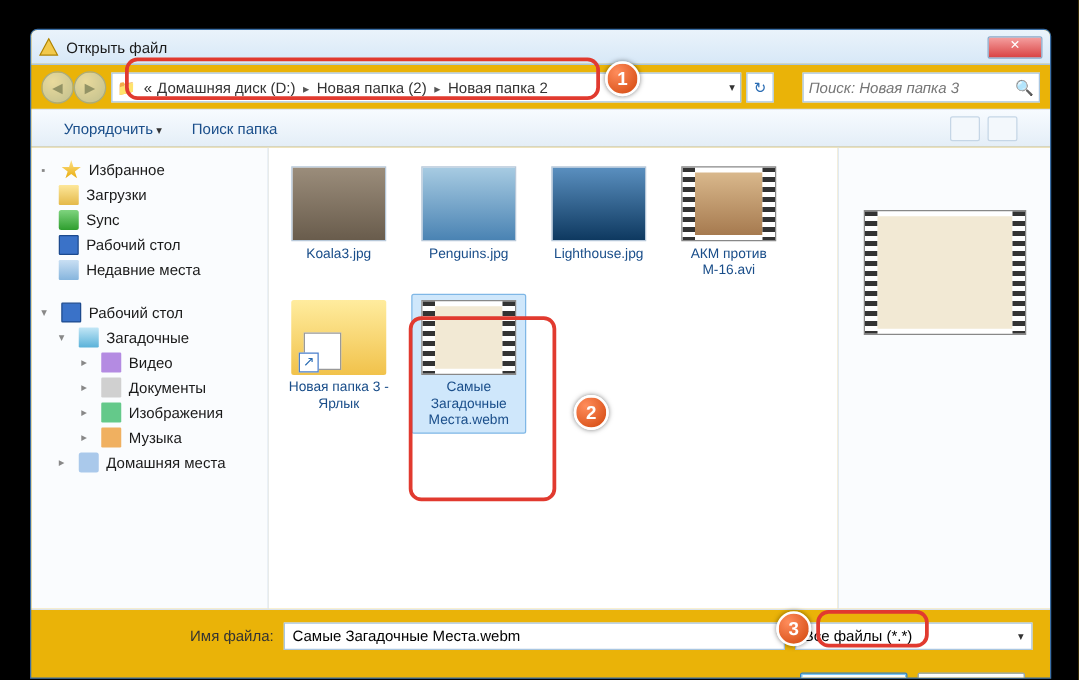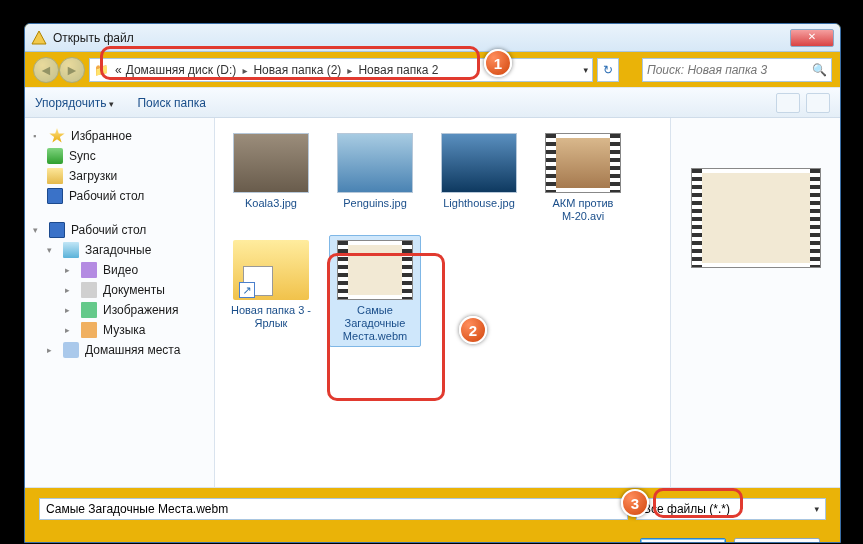--- a/index.html
+++ b/index.html
@@ -14,21 +14,21 @@
 .nav-row { height: 36px; display: flex; align-items: center; padding: 4px 8px; gap: 4px; border-bottom: 1px solid #e0e7ef; }
 .nav-buttons { display: flex; gap: 0; }
 .nav-btn { width: 26px; height: 26px; border-radius: 50%; background: radial-gradient(circle at 35% 30%, #eaf5ff, #a6c8e8); border: 1px solid #7fa6cc; color: #5a7ea3; display: flex; align-items: center; justify-content: center; font-size: 14px; }
 .nav-btn.disabled { opacity: 0.6; }
 .address-bar { flex: 1; height: 24px; border: 1px solid #a9c6e0; background: #fff; display: flex; align-items: center; padding: 0 4px; font-size: 12px; color: #333; position: relative; }
 .address-bar .bc { padding: 0 2px; }
 .address-bar .sep::after { content: "▸"; color: #555; padding: 0 4px; font-size: 10px; }
 .refresh-btn { width: 22px; height: 24px; border: 1px solid #a9c6e0; background: #fff; color: #2a6cb3; text-align: center; line-height: 22px; }
 .search-box { width: 190px; height: 24px; border: 1px solid #a9c6e0; background: #fff; padding: 0 4px; display: flex; align-items: center; margin-left: 19px; }
 .search-box input { border: none; flex: 1; font-style: italic; color: #9aa7b5; outline: none; }
-.toolbar { height: 30px; background: linear-gradient(to bottom,#f7fbff,#e4eef7); border-bottom: 1px solid #cfdce9; display: flex; align-items: center; padding: 0 10px; gap: 24px; }
+.toolbar { height: 30px; background: linear-gradient(to bottom,#f7fbff,#e4eef7); border-bottom: 1px solid #cfdce9; display: flex; align-items: center; padding: 0 26px; gap: 24px; }
 .toolbar-item { color: #1a4e8a; cursor: default; }
 .toolbar-item.drop::after { content: " ▾"; font-size: 9px; color: #333; }
 .toolbar-right { margin-left: auto; display: flex; gap: 6px; }
 .toolbar-right .tb { width: 24px; height: 20px; border: 1px solid #c5d6e6; background: #f3f8fc; border-radius: 2px; }
 .body-area { display: flex; height: 370px; border-bottom: 1px solid #d9e3ee; }
 .sidebar { width: 190px; border-right: 1px solid #d9e3ee; overflow-y: auto; padding: 8px 4px; background: #fafcfe; }
 .sidebar .group { margin-bottom: 14px; }
 .sidebar .item { display: flex; align-items: center; gap: 6px; padding: 2px 4px; color: #1a1a1a; white-space: nowrap; }
 .sidebar .lvl1 { padding-left: 18px; }
 .sidebar .lvl2 { padding-left: 36px; }
@@ -125,30 +125,34 @@
 
   <div class="body-area">
     <div class="sidebar">
       <div class="group">
         <div class="item">
             <span class="bullet">▪</span>
             <span class="sb-icon ico-fav"></span>
             <span>Избранное</span>
           </div>
         <div class="item lvl1">
+            <span class="sb-icon ico-folder"></span>
+            <span>Загрузки</span>
+          </div>
+        <div class="item lvl1">
             <span class="sb-icon ico-sync"></span>
             <span>Sync</span>
           </div>
         <div class="item lvl1">
-            <span class="sb-icon ico-folder"></span>
-            <span>Загрузки</span>
-          </div>
-        <div class="item lvl1">
             <span class="sb-icon ico-desktop"></span>
             <span>Рабочий стол</span>
+          </div>
+        <div class="item lvl1">
+            <span class="sb-icon ico-places"></span>
+            <span>Недавние места</span>
           </div>
       </div>
       <div class="group">
         <div class="item">
             <span class="bullet">▾</span>
             <span class="sb-icon ico-desktop"></span>
             <span>Рабочий стол</span>
           </div>
         <div class="item lvl1">
             <span class="bullet">▾</span>
@@ -193,21 +197,21 @@
         <div class="file-name">Penguins.jpg</div>
       </div>
       <div class="file-item">
         <div class="thumb img2"></div>
         <div class="file-name">Lighthouse.jpg</div>
       </div>
       <div class="file-item">
         <div class="thumb film">
             <div class="inner face"></div>
           </div>
-        <div class="file-name">АКМ против М-20.avi</div>
+        <div class="file-name">АКМ против М-16.avi</div>
       </div>
       <div class="file-item">
         <div class="thumb folder">
             <div class="link">↗</div>
           </div>
         <div class="file-name">Новая папка 3 - Ярлык</div>
       </div>
       <div class="file-item selected">
         <div class="thumb film">
             <div class="inner"></div>
@@ -218,20 +222,21 @@
 
     <div class="preview-pane">
       <div class="preview-thumb thumb film">
           <div class="inner"></div>
         </div>
     </div>
   </div>
 
   <div class="bottom-bar">
     <div class="filename-row">
+      <span class="fn-label">Имя файла:</span>
       <input class="fn-input" value="Самые Загадочные Места.webm" style="">
       <div class="filter-dd">
           <span>Все файлы (*.*)</span>
         </div>
     </div>
     <div class="button-row">
       <div class="dlg-btn primary"></div>
       <div class="dlg-btn">Отмена</div>
     </div>
   </div>

